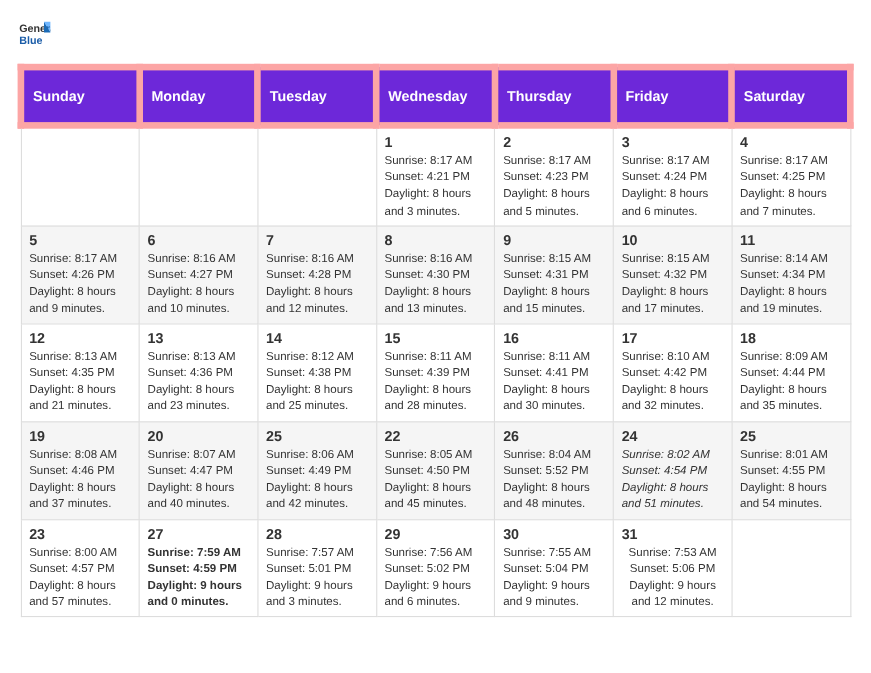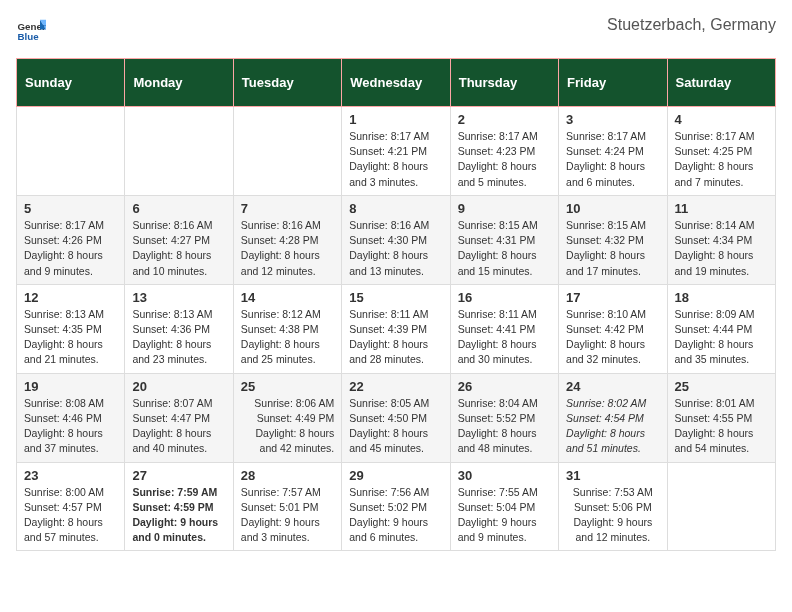--- a/index.html
+++ b/index.html
@@ -36,27 +36,27 @@
     .location-title {
       font-size: 16px;
       color: #555;
     }
     .calendar {
       width: 100%;
       border-collapse: collapse;
       border: 1px solid #ccc;
     }
     .calendar th {
-      background-color: #14532d;
+      background-color: #6d28d9;
       color: #fff;
       text-align: left;
       padding: 16px 8px;
       font-size: 13px;
       font-weight: bold;
-      border: 1px solid #fca5a5;
+      border: 6px solid #fca5a5;
     }
     .calendar td {
       vertical-align: top;
       padding: 5px 7px;
       border: 1px solid #ddd;
       width: 108px;
       min-height: 80px;
       background: #fff;
       font-size: 11px;
       color: #333;
@@ -85,21 +85,20 @@
 <div class="header">
   <div class="logo">
     <svg class="logo-icon" viewBox="0 0 40 40">
       <text x="2" y="18" font-size="13" font-weight="bold" fill="#333">General</text>
       <text x="2" y="32" font-size="13" font-weight="bold" fill="#1a5ca8">Blue</text>
       <polygon points="32,5 40,18 32,18" fill="#1a6ab5"></polygon>
       <polygon points="32,5 40,5 40,18" fill="#3399ff" opacity="0.7"></polygon>
     </svg>
   </div>
   <div class="title-block">
-    <div class="location-title">Stuetzerbach, Germany</div>
   </div>
 </div>
 
 <table class="calendar">
   <thead>
     <tr>
     <th>Sunday</th>
         <th>Monday</th>
         <th>Tuesday</th>
         <th>Wednesday</th>
@@ -254,21 +253,21 @@
         </td>
         <td>
           <span class="day-number">20</span>
           <div class="day-info" style="white-space: pre-line;">Sunrise: 8:07 AM
 Sunset: 4:47 PM
 Daylight: 8 hours
 and 40 minutes.</div>
         </td>
         <td>
           <span class="day-number">25</span>
-          <div class="day-info" style="white-space: pre-line; text-align: right;">Sunrise: 8:06 AM
+          <div class="day-info" style="white-space: pre-line;">Sunrise: 8:06 AM
 Sunset: 4:49 PM
 Daylight: 8 hours
 and 42 minutes.</div>
         </td>
         <td>
           <span class="day-number">22</span>
           <div class="day-info" style="white-space: pre-line;">Sunrise: 8:05 AM
 Sunset: 4:50 PM
 Daylight: 8 hours
 and 45 minutes.</div>

